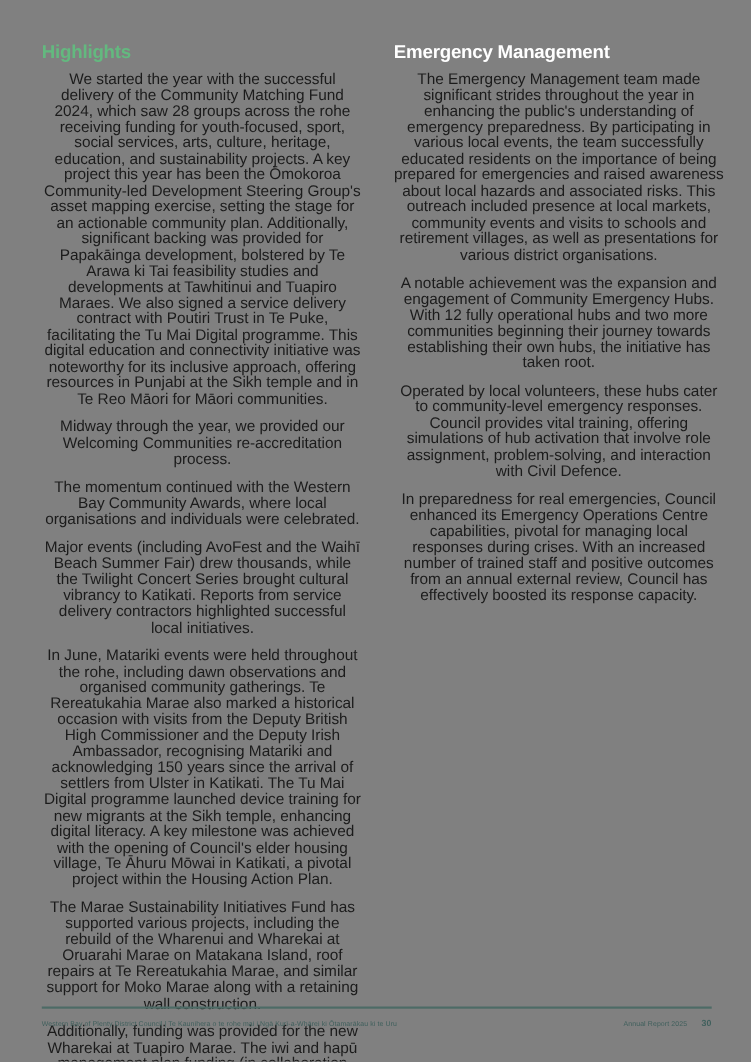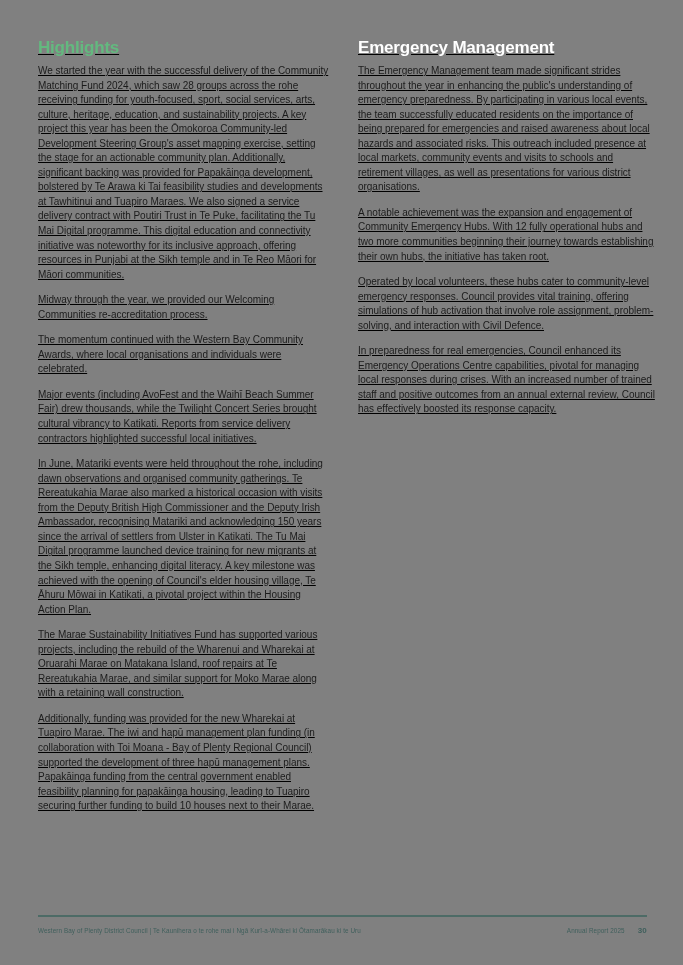--- a/index.html
+++ b/index.html
@@ -17,21 +17,20 @@
   }
 
   .page {
     position: absolute;
     left: 0;
     top: 0;
     width: 683px;
     height: 965px;
     box-sizing: border-box;
     padding: 38px 36px 0 38px;
-    text-decoration: underline;
   }
 
   .columns {
     display: flex;
     flex-direction: row;
     align-items: flex-start;
     gap: 28px;
     height: 865px;
   }
 
@@ -56,25 +55,25 @@
   h2.heading-green {
     color: #63b97f;
   }
 
   h2.heading-dark {
     color: #ffffff;
   }
 
   p.body-text {
     margin: 0 0 11px 0;
-    font-size: 10px;
+    font-size: 14px;
     line-height: 14.55px;
     color: #1b1b1b;
     letter-spacing: -0.03px;
-    text-align: left;
+    text-align: center;
   }
 
   p.body-text:last-child {
     margin-bottom: 0;
   }
 
   
   .footer {
     position: absolute;
     left: 38px;

